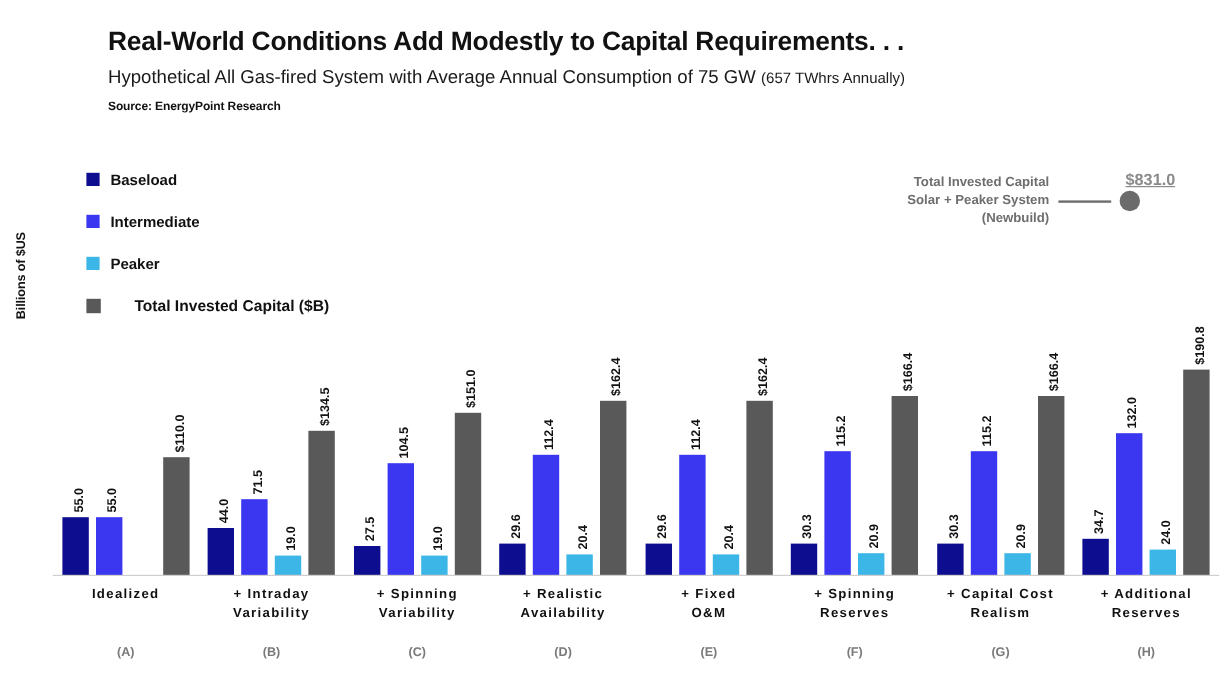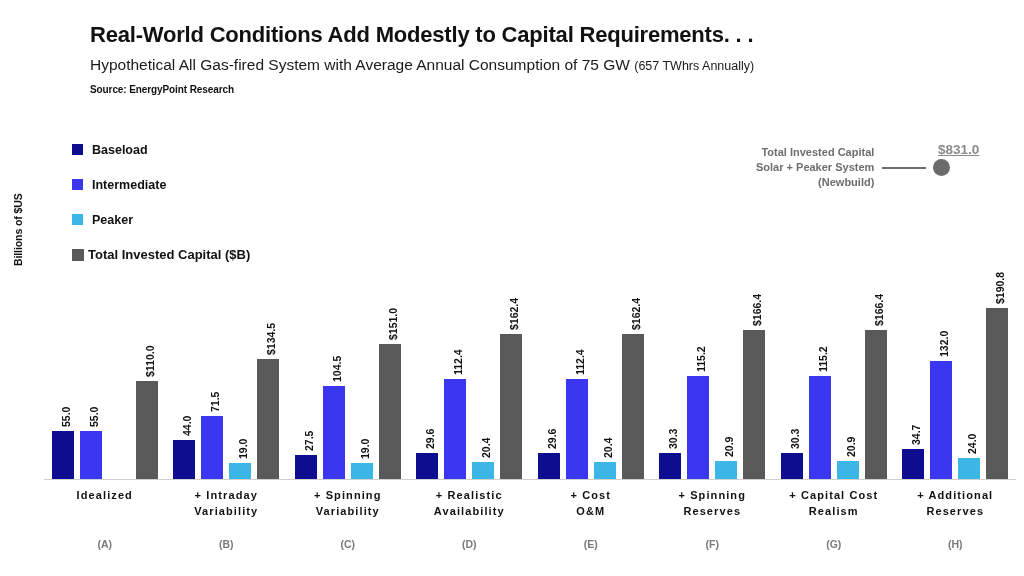--- a/index.html
+++ b/index.html
@@ -53,21 +53,21 @@
     flex: 0 0 11px;
   }
   .legend-swatch.big { width: 12px; height: 12px; flex: 0 0 12px; }
   .legend-label {
     margin-left: 9px;
     font-size: 12.5px;
     font-weight: bold;
     color: #111111;
     white-space: nowrap;
   }
-  .legend-label.wide { margin-left: 4px; font-size: 13px; }
+  .legend-label.wide { margin-left: 28px; font-size: 13px; }
 
   
   .yaxis-title {
     position: absolute;
     left: 12px;
     top: 242px;
     width: 24px;
     font-size: 10.5px;
     font-weight: bold;
     color: #111111;
@@ -428,21 +428,21 @@
     </div>
     <div class="cat">
       <div>+ Spinning</div>
       <div>Variability</div>
     </div>
     <div class="cat">
       <div>+ Realistic</div>
       <div>Availability</div>
     </div>
     <div class="cat">
-      <div>+ Cost</div>
+      <div>+ Fixed</div>
       <div>O&amp;M</div>
     </div>
     <div class="cat">
       <div>+ Spinning</div>
       <div>Reserves</div>
     </div>
     <div class="cat">
       <div>+ Capital Cost</div>
       <div>Realism</div>
     </div>

